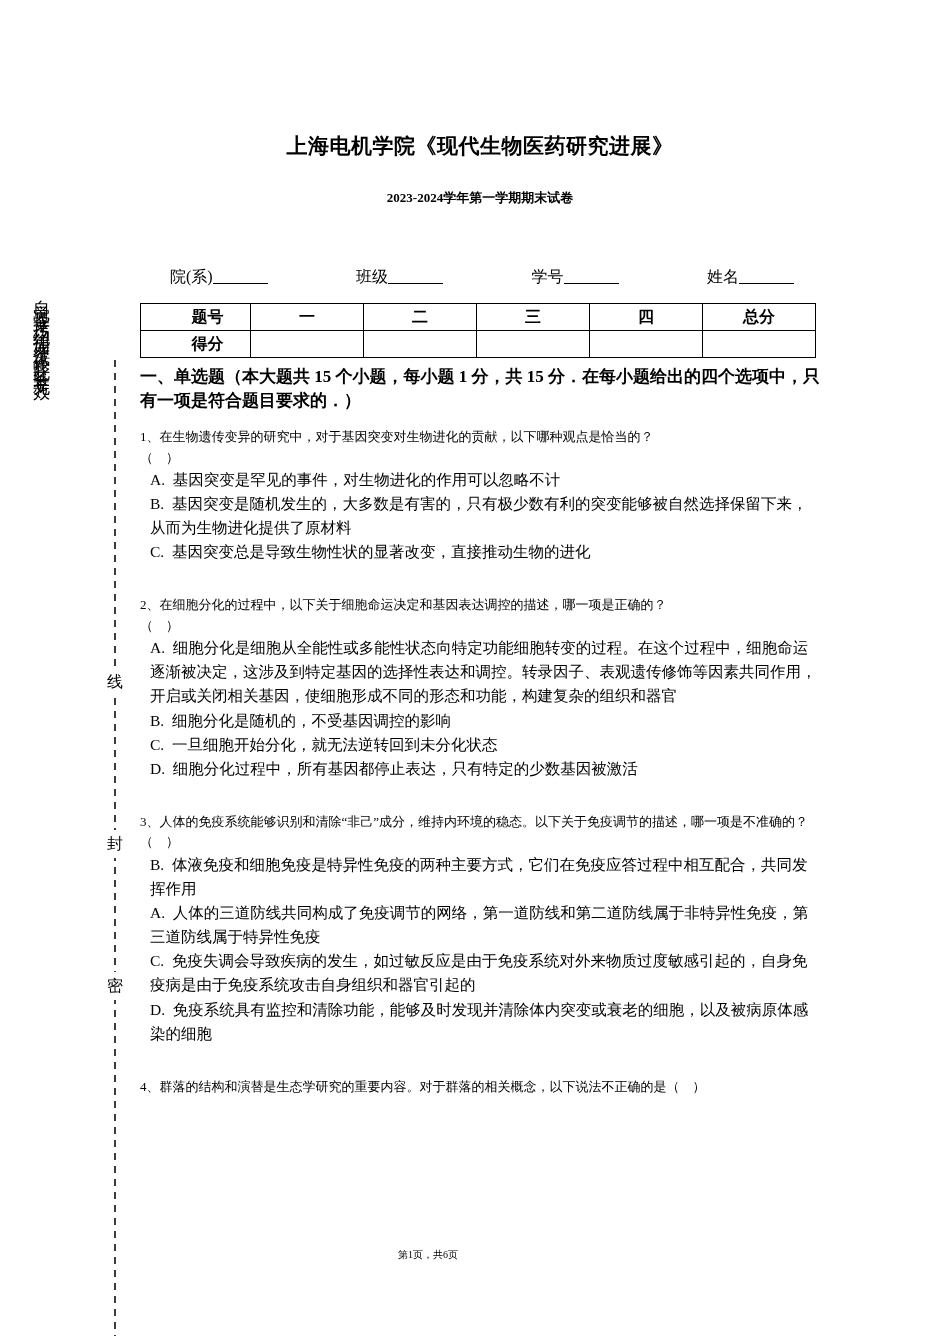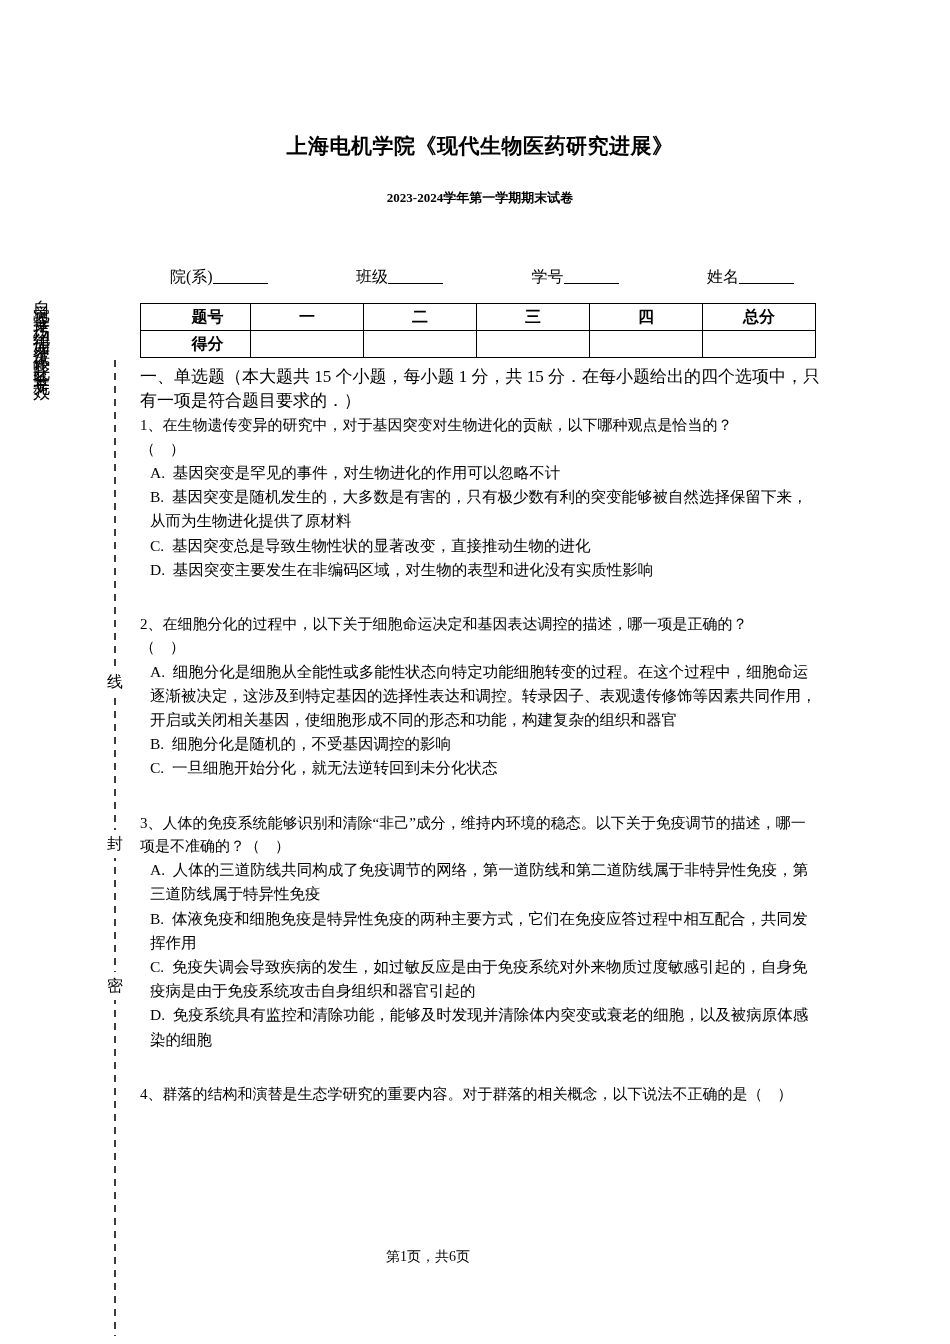--- a/index.html
+++ b/index.html
@@ -59,38 +59,38 @@
     width:676px; margin-top:15px;
   }
   table.score td {
     border:1.6px solid #000; height:27px;
     text-align:center; font-size:16px; font-weight:bold;
     overflow:hidden;
   }
   table.score td.c0 { width:110px;padding-left:24px; }
 
   .section-heading {
-    font-weight:normal; font-size:17px; line-height:1.42;
+    font-weight:bold; font-size:17px; line-height:1.42;
     margin-top:7px;
   }
 
   .question { margin-bottom:31px; }
   .stem {
-    font-size:15px; line-height:1.56;
-    white-space:pre-wrap; margin-top:1px;
+    font-size:13px; line-height:1.56;
+    white-space:pre-wrap; margin-top:14px;
   }
   .option {
     font-size:15.5px; line-height:1.56;
     white-space:pre-wrap;
     margin-left:10px;
   }
 
   .footer {
     position:absolute; left:0; top:1248px; width:856px;
-    text-align:center; font-size:14px;
+    text-align:center; font-size:10px;
   }
 </style>
 </head>
 <body>
 
 <div class="page">
 
   <div class="vertical-notice">自觉遵守考场纪律如考试作弊此答卷无效</div>
 
   <div class="seal-line"></div>
@@ -140,35 +140,35 @@
       </table>
 
     <div class="section-heading">一、单选题（本大题共 15 个小题，每小题 1 分，共 15 分．在每小题给出的四个选项中，只有一项是符合题目要求的．）</div>
 
     <div class="question">
       <div class="stem">1、在生物遗传变异的研究中，对于基因突变对生物进化的贡献，以下哪种观点是恰当的？
 （　）</div>
       <div class="option">A.  基因突变是罕见的事件，对生物进化的作用可以忽略不计</div>
       <div class="option">B.  基因突变是随机发生的，大多数是有害的，只有极少数有利的突变能够被自然选择保留下来，从而为生物进化提供了原材料</div>
       <div class="option">C.  基因突变总是导致生物性状的显著改变，直接推动生物的进化</div>
-      <div class="option">D.  基因突变主要发生在非编码区域，对生物的表型和进化没有实质性影响</div>
     </div>
 
     <div class="question">
       <div class="stem">2、在细胞分化的过程中，以下关于细胞命运决定和基因表达调控的描述，哪一项是正确的？
 （　）</div>
       <div class="option">A.  细胞分化是细胞从全能性或多能性状态向特定功能细胞转变的过程。在这个过程中，细胞命运逐渐被决定，这涉及到特定基因的选择性表达和调控。转录因子、表观遗传修饰等因素共同作用，开启或关闭相关基因，使细胞形成不同的形态和功能，构建复杂的组织和器官</div>
       <div class="option">B.  细胞分化是随机的，不受基因调控的影响</div>
       <div class="option">C.  一旦细胞开始分化，就无法逆转回到未分化状态</div>
+      <div class="option">D.  细胞分化过程中，所有基因都停止表达，只有特定的少数基因被激活</div>
     </div>
 
     <div class="question">
       <div class="stem">3、人体的免疫系统能够识别和清除“非己”成分，维持内环境的稳态。以下关于免疫调节的描述，哪一项是不准确的？（　）</div>
+      <div class="option">B.  体液免疫和细胞免疫是特异性免疫的两种主要方式，它们在免疫应答过程中相互配合，共同发挥作用</div>
       <div class="option">A.  人体的三道防线共同构成了免疫调节的网络，第一道防线和第二道防线属于非特异性免疫，第三道防线属于特异性免疫</div>
-      <div class="option">B.  体液免疫和细胞免疫是特异性免疫的两种主要方式，它们在免疫应答过程中相互配合，共同发挥作用</div>
       <div class="option">C.  免疫失调会导致疾病的发生，如过敏反应是由于免疫系统对外来物质过度敏感引起的，自身免疫病是由于免疫系统攻击自身组织和器官引起的</div>
       <div class="option">D.  免疫系统具有监控和清除功能，能够及时发现并清除体内突变或衰老的细胞，以及被病原体感染的细胞</div>
     </div>
 
     <div class="question">
       <div class="stem">4、群落的结构和演替是生态学研究的重要内容。对于群落的相关概念，以下说法不正确的是（　）</div>
     </div>
 
   </div>
 

